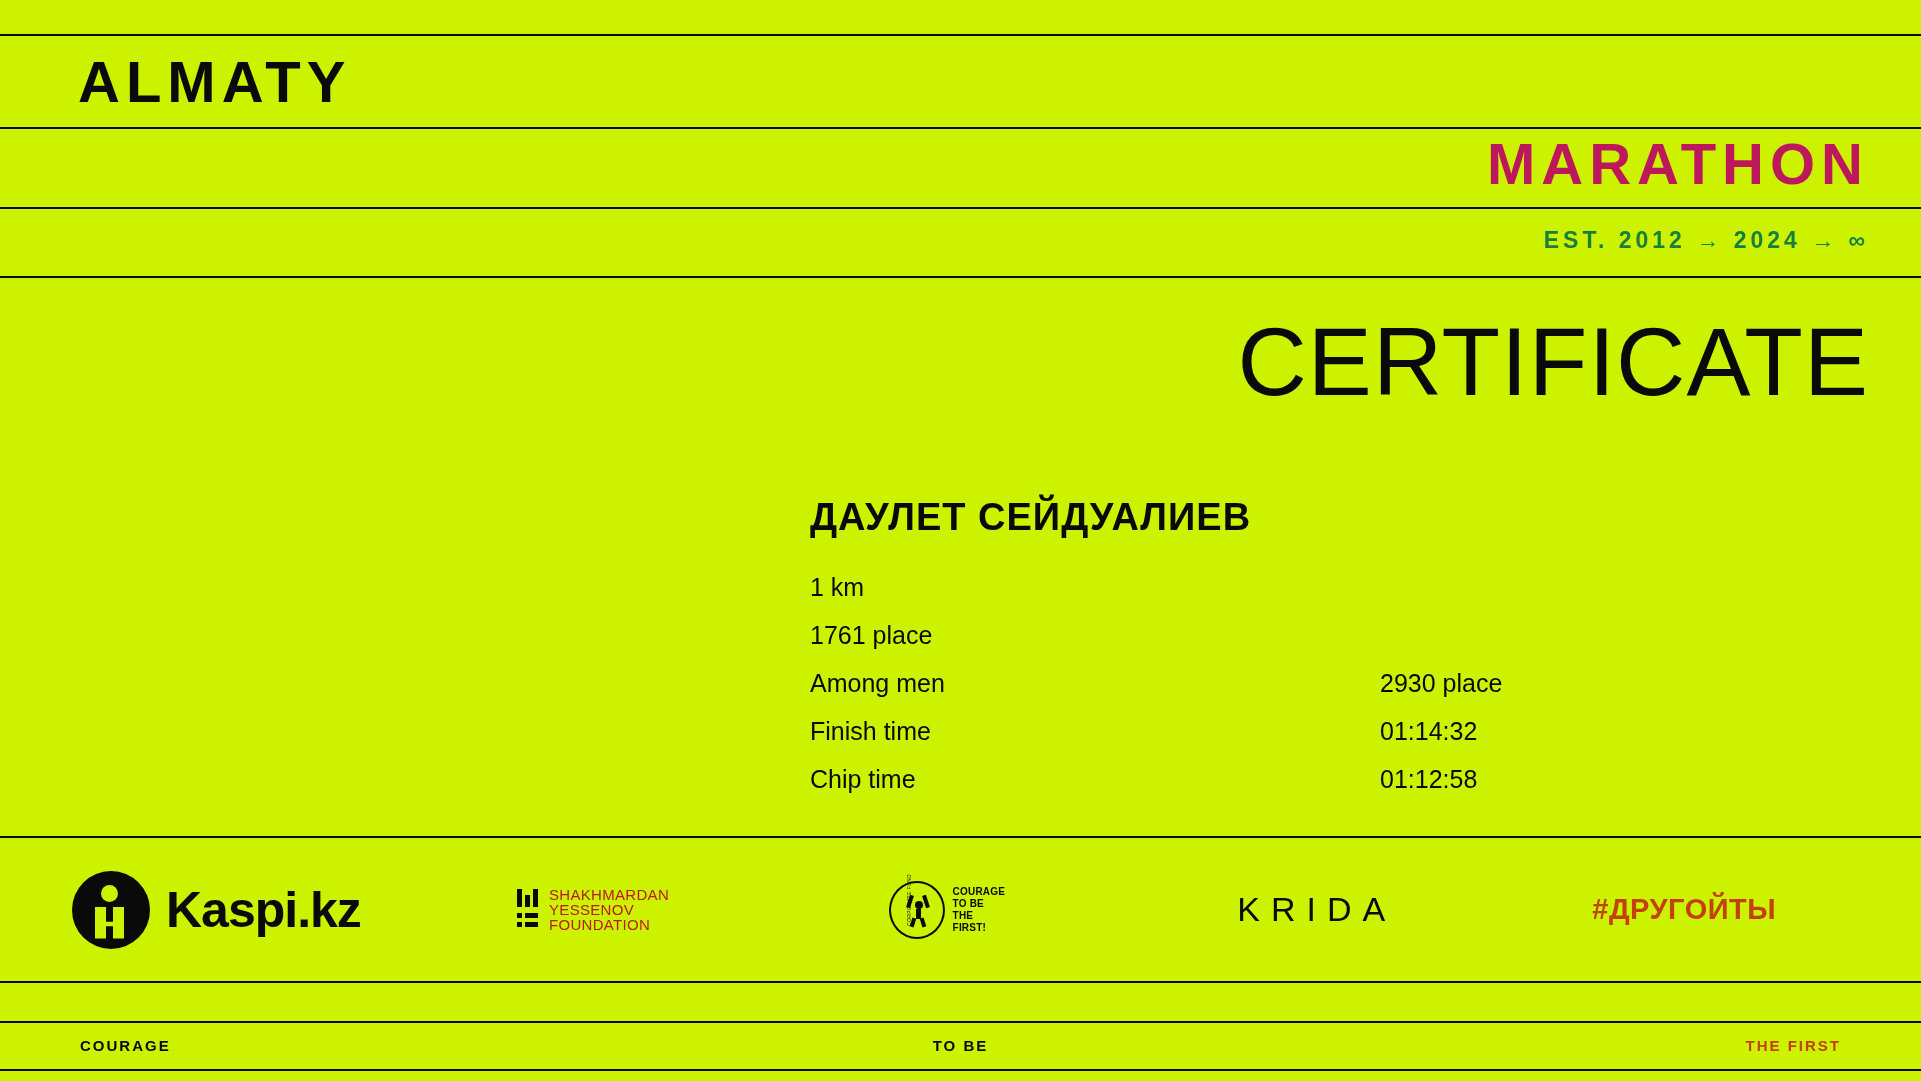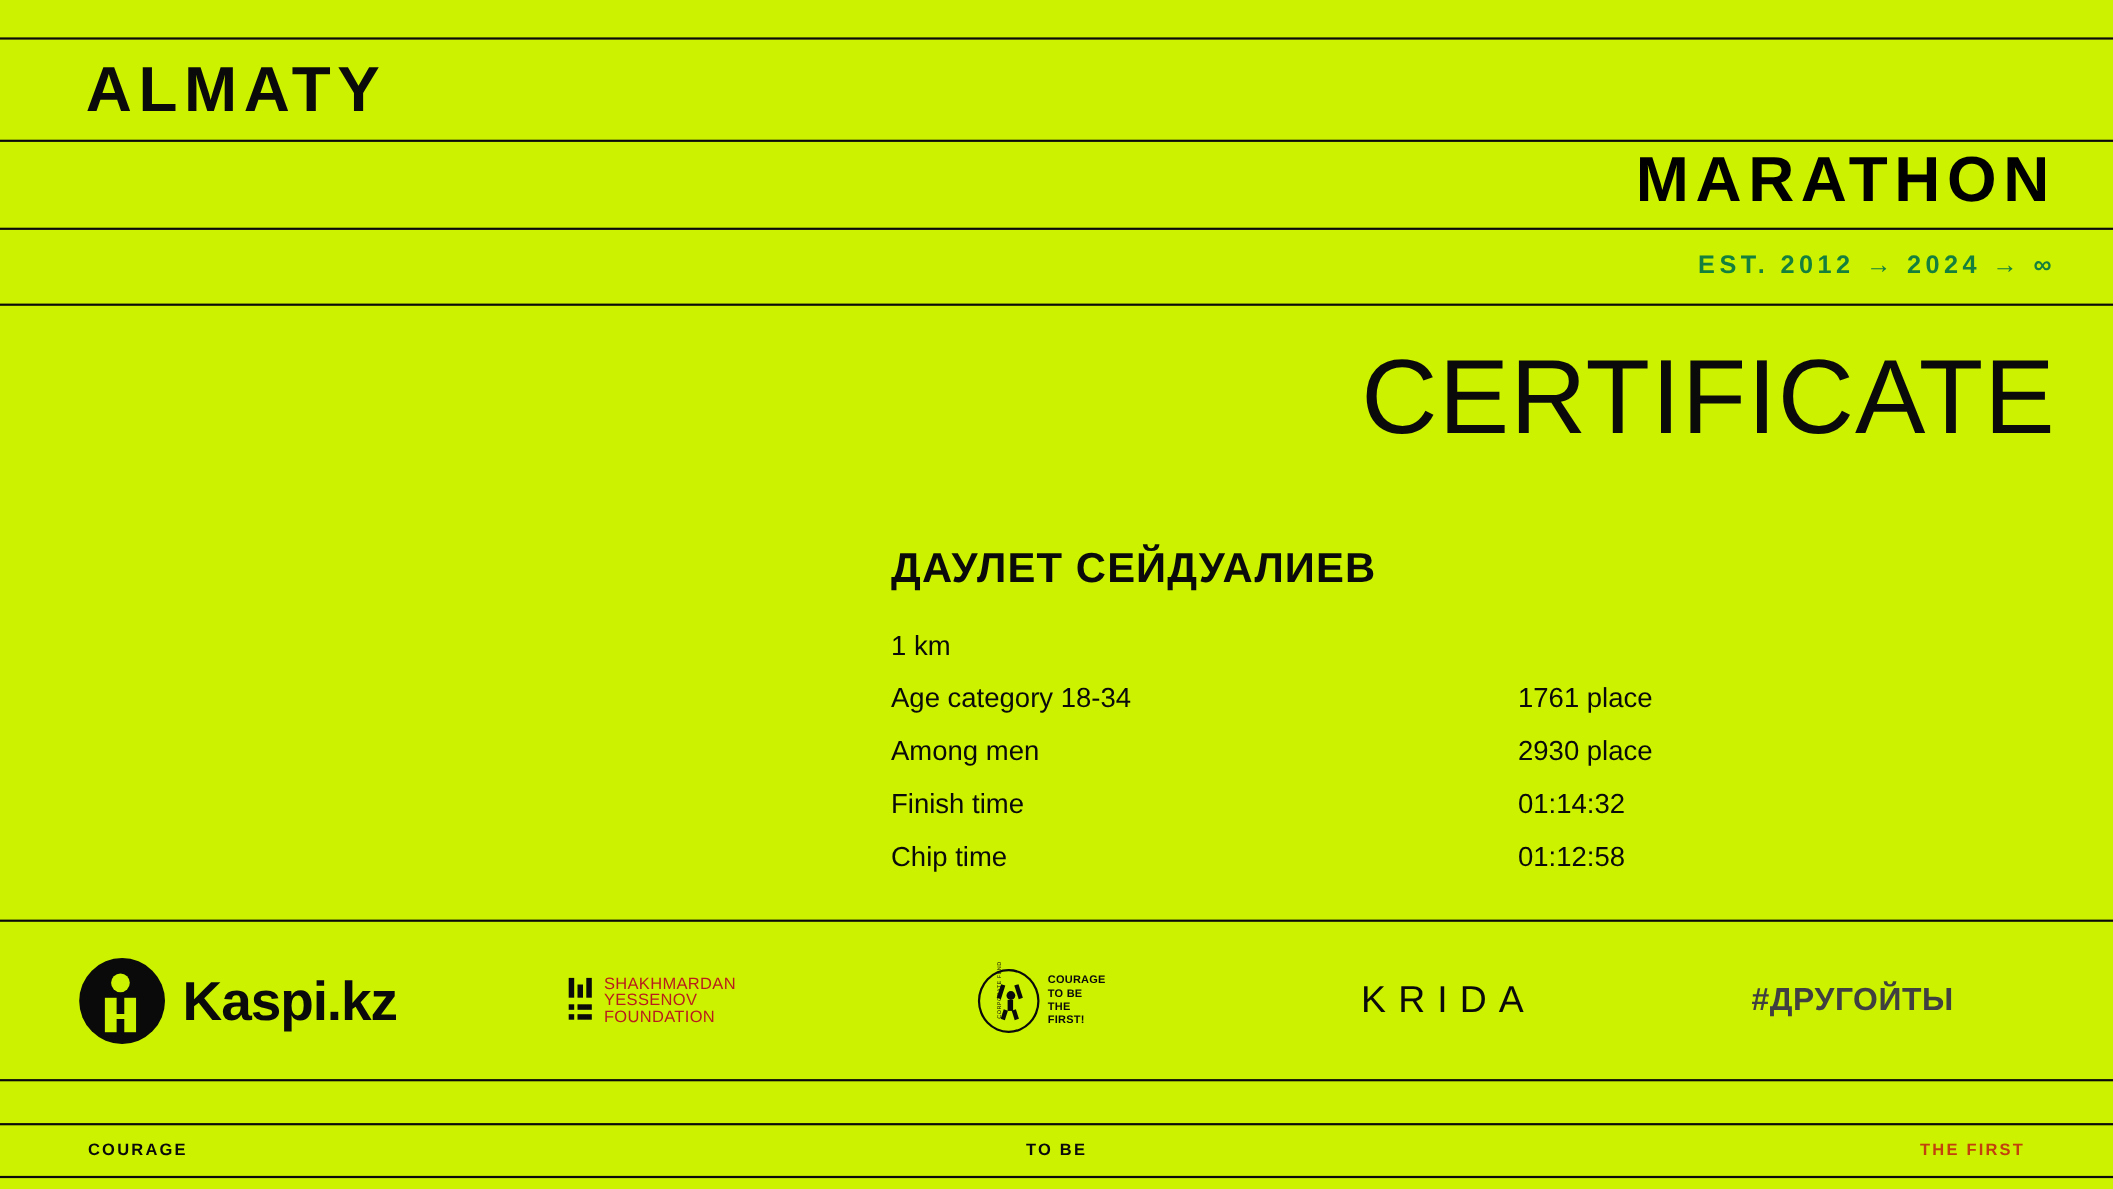--- a/index.html
+++ b/index.html
@@ -52,21 +52,21 @@
     color: #0a0a0a;
   }
   .marathon {
     position: absolute;
     right: 52px;
     top: 130px;
     font-size: 58px;
     line-height: 68px;
     font-weight: 700;
     letter-spacing: 6px;
-    color: #000000;
+    color: #be185d;
   }
   .est {
     position: absolute;
     right: 52px;
     top: 225px;
     font-size: 23px;
     line-height: 30px;
     font-weight: 700;
     letter-spacing: 4px;
     color: #15803d;
@@ -256,21 +256,21 @@
     font-weight: 400;
     letter-spacing: 11px;
     color: #0a0a0a;
   }
 
   .drugoity {
     margin-left: 196px;
     font-size: 29px;
     font-weight: 700;
     letter-spacing: 0.5px;
-    color: #404040;
+    color: #c2410c;
   }
 
   
   .footer {
     position: absolute;
     left: 0;
     top: 1021px;
     width: 1921px;
     height: 48px;
     display: flex;
@@ -322,21 +322,20 @@
 
   <div class="cert-title">CERTIFICATE</div>
 
   <div class="participant">ДАУЛЕТ СЕЙДУАЛИЕВ</div>
 
   <div class="results">
     <div class="results-row">
       <div class="value">1 km</div>
     </div>
     <div class="results-row">
-      <div class="label">Age category 18-34</div>
       <div class="value">1761 place</div>
     </div>
     <div class="results-row">
       <div class="label">Among men</div>
       <div class="value">2930 place</div>
     </div>
     <div class="results-row">
       <div class="label">Finish time</div>
       <div class="value">01:14:32</div>
     </div>

